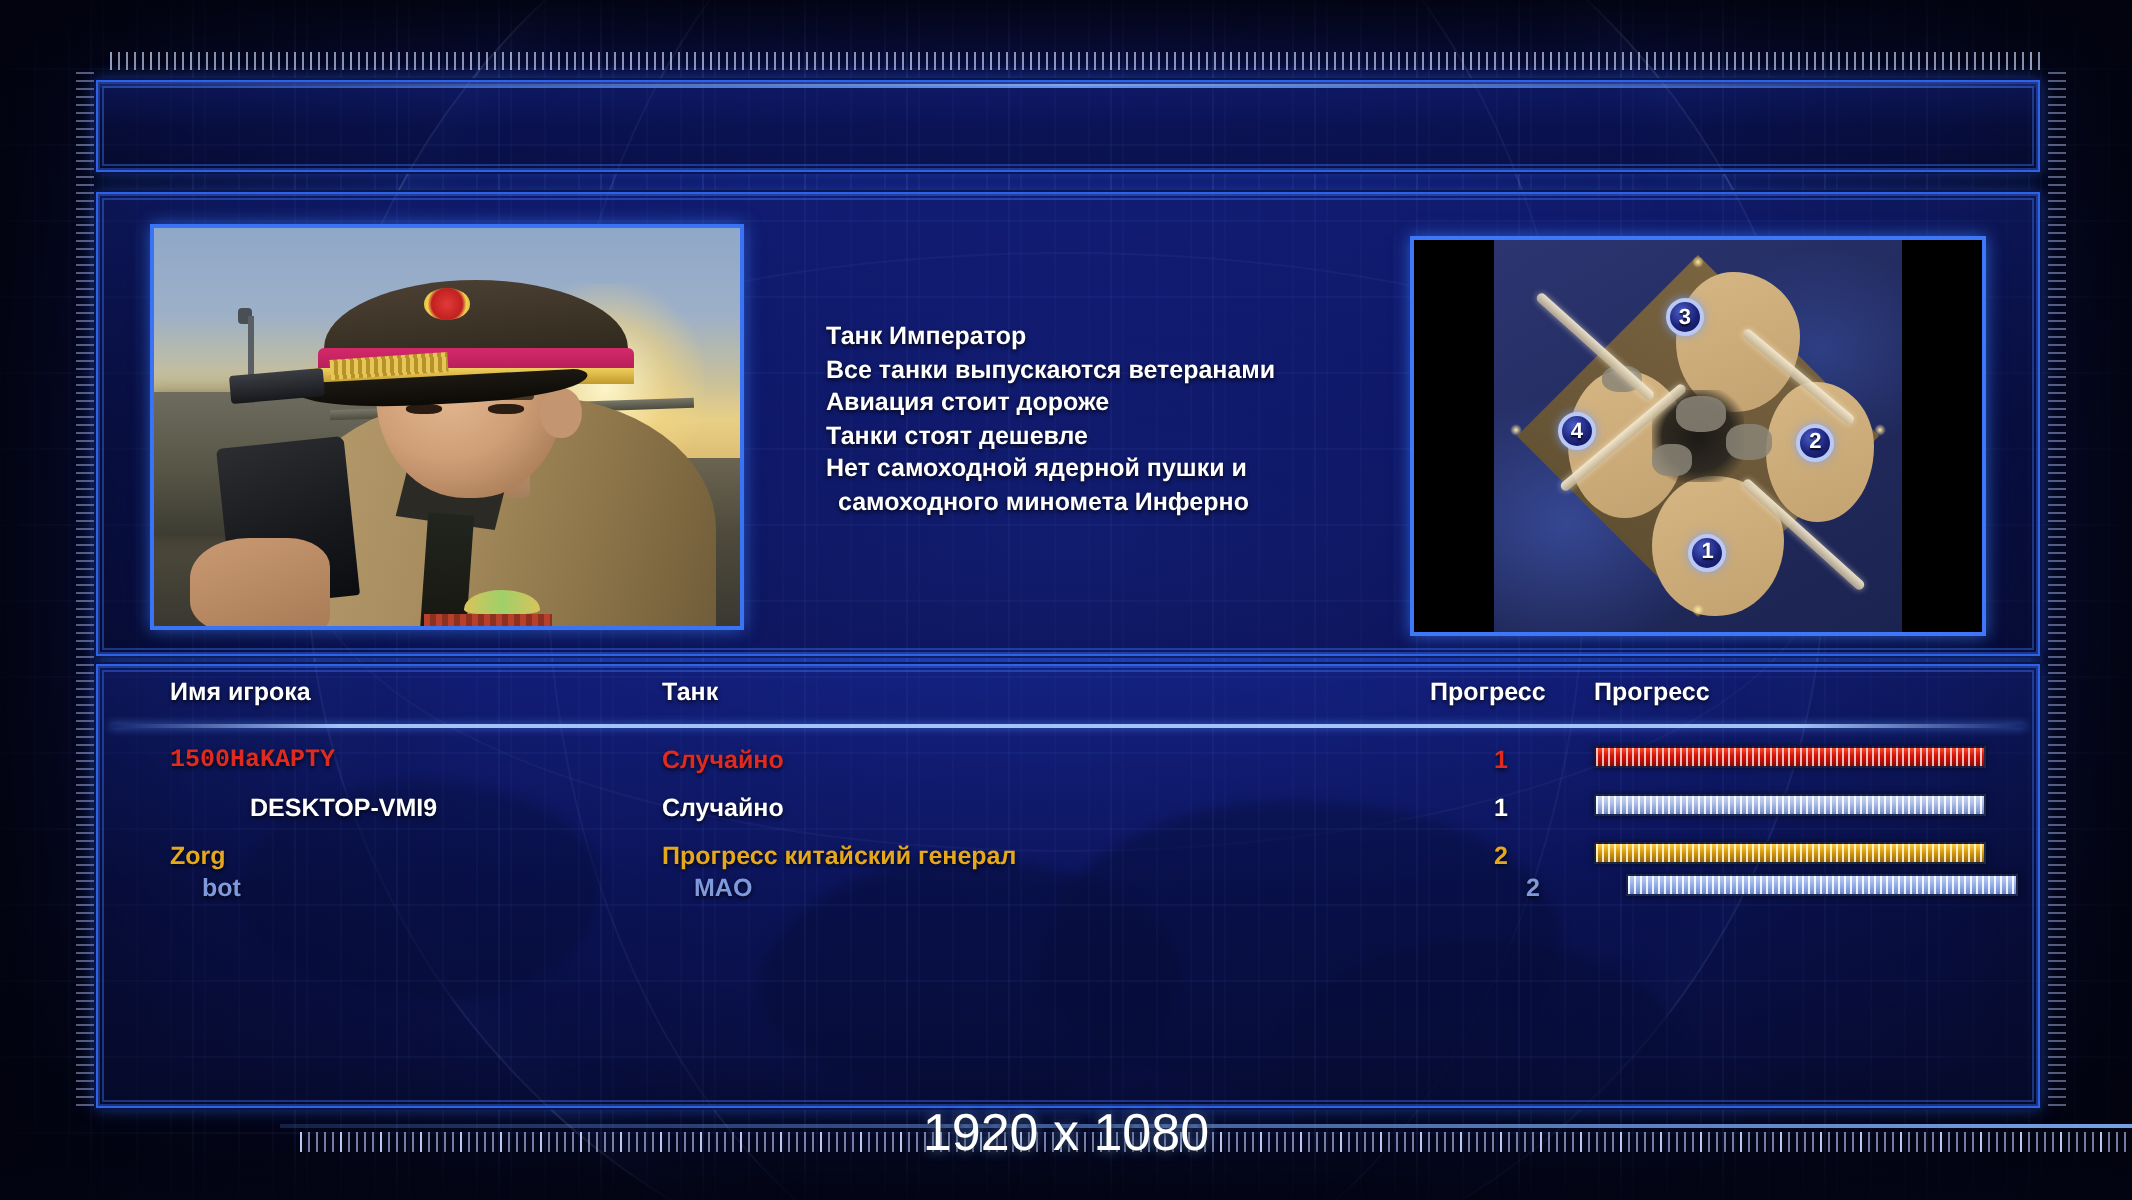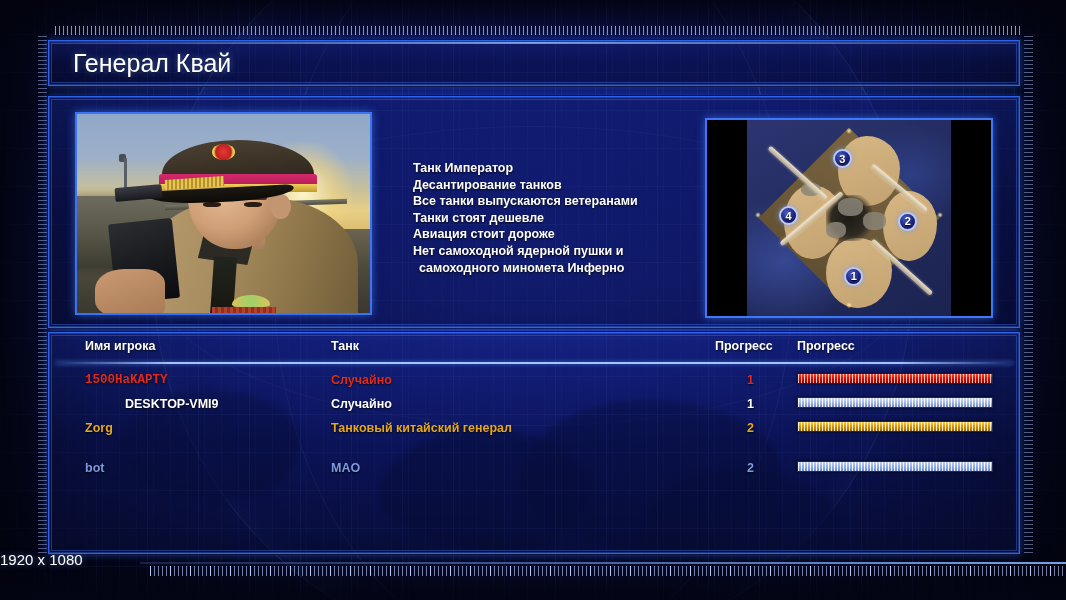--- a/index.html
+++ b/index.html
@@ -322,21 +322,21 @@
   }
   .bar.lblue{
     background:
       repeating-linear-gradient(90deg, rgba(255,255,255,.85) 0 1px, rgba(110,145,225,.3) 1px 3px),
       linear-gradient(180deg,#dfe8ff 0%, #aabfee 45%, #6a81c4 100%);
   }
 
   
   #resolution{
     position:absolute; left:0; right:0; top:551px;
-    text-align:left; color:#ffffff; font-size:15px;
+    text-align:center; color:#ffffff; font-size:26px;
     text-shadow:0 0 6px rgba(120,170,255,.6), 0 1px 3px rgba(0,0,0,.9);
     z-index:25;
   }
   .bottom-tick{
     position:absolute; left:150px; width:916px; top:566px; height:10px;
     background:
       repeating-linear-gradient(90deg,
         rgba(190,205,255,.6) 0 1px, rgba(0,0,0,0) 1px 4px),
       repeating-linear-gradient(90deg,
         rgba(210,225,255,.85) 0 1px, rgba(0,0,0,0) 1px 20px);
@@ -373,21 +373,20 @@
   <div class="bg-vignette"></div>
 
 
   <div class="ruler-h big" style="left:55px; top:26px;  width:965px;"></div>
   <div class="ruler-v" style="left:38px; top:36px;  height:520px;"></div>
   <div class="ruler-v" style="left:1024px; top:36px; height:520px;"></div>
 
   <div class="panel" id="title-panel">
     <div class="hi"></div>
     <div class="panel-inner-line"></div>
-    <div id="title-text">Генерал Квай</div>
   </div>
 
   <div class="panel" id="info-panel">
     <div class="panel-inner-line"></div>
   </div>
 
   <div id="portrait">
     <div class="pt-sky"></div>
     <div class="pt-sun"></div>
     <div class="pt-ground"></div>
@@ -413,24 +412,23 @@
     <div class="pt-visor"></div>
     <div class="pt-gun"></div>
     <div class="pt-gun-bar"></div>
     <div class="pt-hand"></div>
     <div class="pt-wing"></div>
     <div class="pt-strip"></div>
   </div>
 
   <div id="desc">
     <div>Танк Император</div>
-    <div>Десантирование танков</div>
     <div>Все танки выпускаются ветеранами</div>
+    <div>Авиация стоит дороже</div>
     <div>Танки стоят дешевле</div>
-    <div>Авиация стоит дороже</div>
     <div>Нет самоходной ядерной пушки и</div>
     <div class="ind">самоходного миномета Инферно</div>
   </div>
 
   <div id="minimap">
     <div class="mm-space"></div>
     <div class="mm-pillar" style="left:0;"></div>
     <div class="mm-pillar" style="right:0;"></div>
     <div class="mm-diamond"></div>
 
@@ -492,27 +490,27 @@
         <div class="prow" style="top: 60px;">
           <span class="cell c-name" style="color: rgb(255, 255, 255); margin-left: 40px;">DESKTOP-VMI9</span>
           <span class="cell c-army" style="color: rgb(255, 255, 255);">Случайно</span>
           <span class="cell c-team" style="color: rgb(255, 255, 255);">1</span>
           <span class="cell c-prog">
             <div class="bar white"></div>
           </span>
         </div>
         <div class="prow" style="top: 84px;">
           <span class="cell c-name" style="color: rgb(229, 168, 28);">Zorg</span>
-          <span class="cell c-army" style="color: rgb(229, 168, 28);">Танковый китайский генерал</span>
+          <span class="cell c-army" style="color: rgb(229, 168, 28);">Прогресс китайский генерал</span>
           <span class="cell c-team" style="color: rgb(229, 168, 28);">2</span>
           <span class="cell c-prog">
             <div class="bar gold"></div>
           </span>
         </div>
-        <div class="prow" style="top: 124px;">
+        <div class="prow" style="top: 100px; margin-left: 16px;">
           <span class="cell c-name" style="color: rgb(127, 153, 221);">bot</span>
           <span class="cell c-army" style="color: rgb(127, 153, 221);">MAO</span>
           <span class="cell c-team" style="color: rgb(127, 153, 221);">2</span>
           <span class="cell c-prog">
             <div class="bar lblue"></div>
           </span>
         </div>
       </div>
   </div>
 

